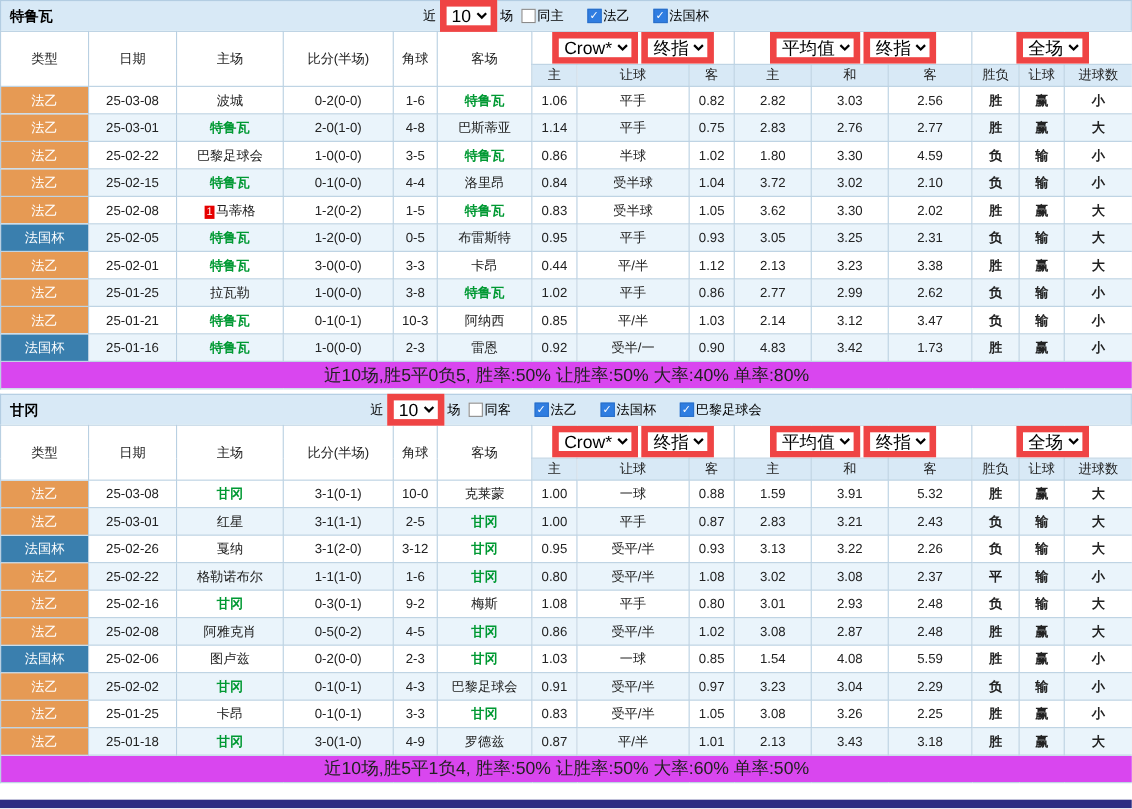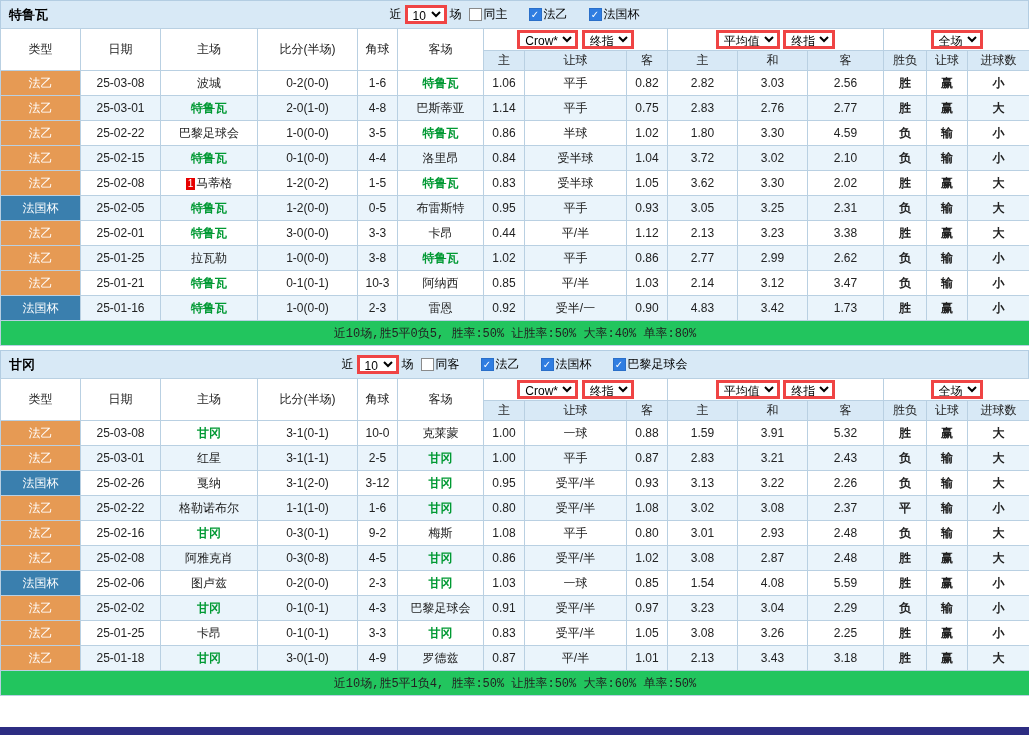--- a/index.html
+++ b/index.html
@@ -16,21 +16,21 @@
   .topbar-right { position:absolute; right:5px; top:4px; display:flex; gap:4px; }
   .icon-btn { width:22px; height:22px; border:1px solid #9a9ce0; border-radius:3px; background:#8184d6; color:#fff; font-size:10px; line-height:1; cursor:pointer; padding:0; }
   .icon-btn.close { font-size:15px; font-weight:bold; }
 
   
   .team-section { flex:0 0 auto; }
   .gap { height:4px; }
   .section-bar { height:28px; background:#d8e9f6; border:1px solid #b3cde2; border-bottom:none; display:flex; align-items:center; position:relative; }
   .team-title { font-size:13px; font-weight:bold; padding-left:8px; color:#000; }
   .filters { position:absolute; left:50%; transform:translateX(-50%); display:flex; align-items:center; gap:3px; font-size:12px; color:#000; white-space:nowrap; }
-  .sel { font-size:12px; height:19px; border:3px solid #ef4444; background:#fff; font-family:inherit; padding:0 1px; }
+  .sel { font-size:16px; height:29px; border:6px solid #ef4444; background:#fff; font-family:inherit; padding:0 1px; }
   .cb-wrap { display:flex; align-items:center; gap:21px; margin-left:4px; }
   .cb-item { display:flex; align-items:center; gap:2px; cursor:pointer; }
   .cb { width:13px; height:13px; border:1px solid #8a8a8a; background:#fff; font-size:10px; line-height:12px; text-align:center; color:#fff; flex:0 0 13px; }
   .cb.on { background:#2f7de1; border-color:#2a6fc9; }
 
   
   .stats-table { width:1029px; border-collapse:collapse; table-layout:fixed; font-size:12px; }
   .stats-table td { border:1px solid #b9d0e2; text-align:center; padding:0; white-space:nowrap; overflow:hidden; color:#222; height:25px; }
   .sel-row td { height:22px; background:#fff; }
   .sub-row td { height:20px; }
@@ -41,21 +41,21 @@
   td.league { color:#fff; }
   td.league.lg2 { background:#e69a54; }
   td.league.lgc { background:#3a7fae; }
   .badge { display:inline-block; background:#e60000; color:#fff; font-size:10px; line-height:12px; padding:0 2px; margin-right:1px; }
   .team-green { color:#009933; font-weight:bold; }
   .score { font-weight:normal; }
   .bold { font-weight:bold; }
   .c-red { color:#e60000; }
   .c-blue { color:#2233cc; }
   .c-green { color:#009933; }
-  .summary { color:#e60000; height:24px; font-size:12px; background:#22c55e;font-family:Liberation Mono, monospace; }
+  .summary { color:#e60000; height:24px; font-size:16px; background:#d946ef; }
 
   .bottom-bar { margin-top:auto; height:8px; background:#2d2d82; }
 </style>
 </head>
 <body>
 
 <div class="page">
 
 
   <section class="team-section">
@@ -473,21 +473,21 @@
             <td>2.93</td>
             <td>2.48</td>
             <td class="bold c-blue">负</td>
             <td class="bold c-blue">输</td>
             <td class="bold c-red">大</td>
           </tr>
           <tr class="alt">
             <td class="league lg2">法乙</td>
             <td>25-02-08</td>
             <td><span>阿雅克肖</span></td>
-            <td class="score c-red">0-3(0-8)</td>
+            <td class="score c-red">0-5(0-2)</td>
             <td>4-5</td>
             <td><span class="team-green">甘冈</span></td>
             <td>0.86</td>
             <td>受平/半</td>
             <td>1.02</td>
             <td>3.08</td>
             <td>2.87</td>
             <td>2.48</td>
             <td class="bold c-red">胜</td>
             <td class="bold c-red">赢</td>

